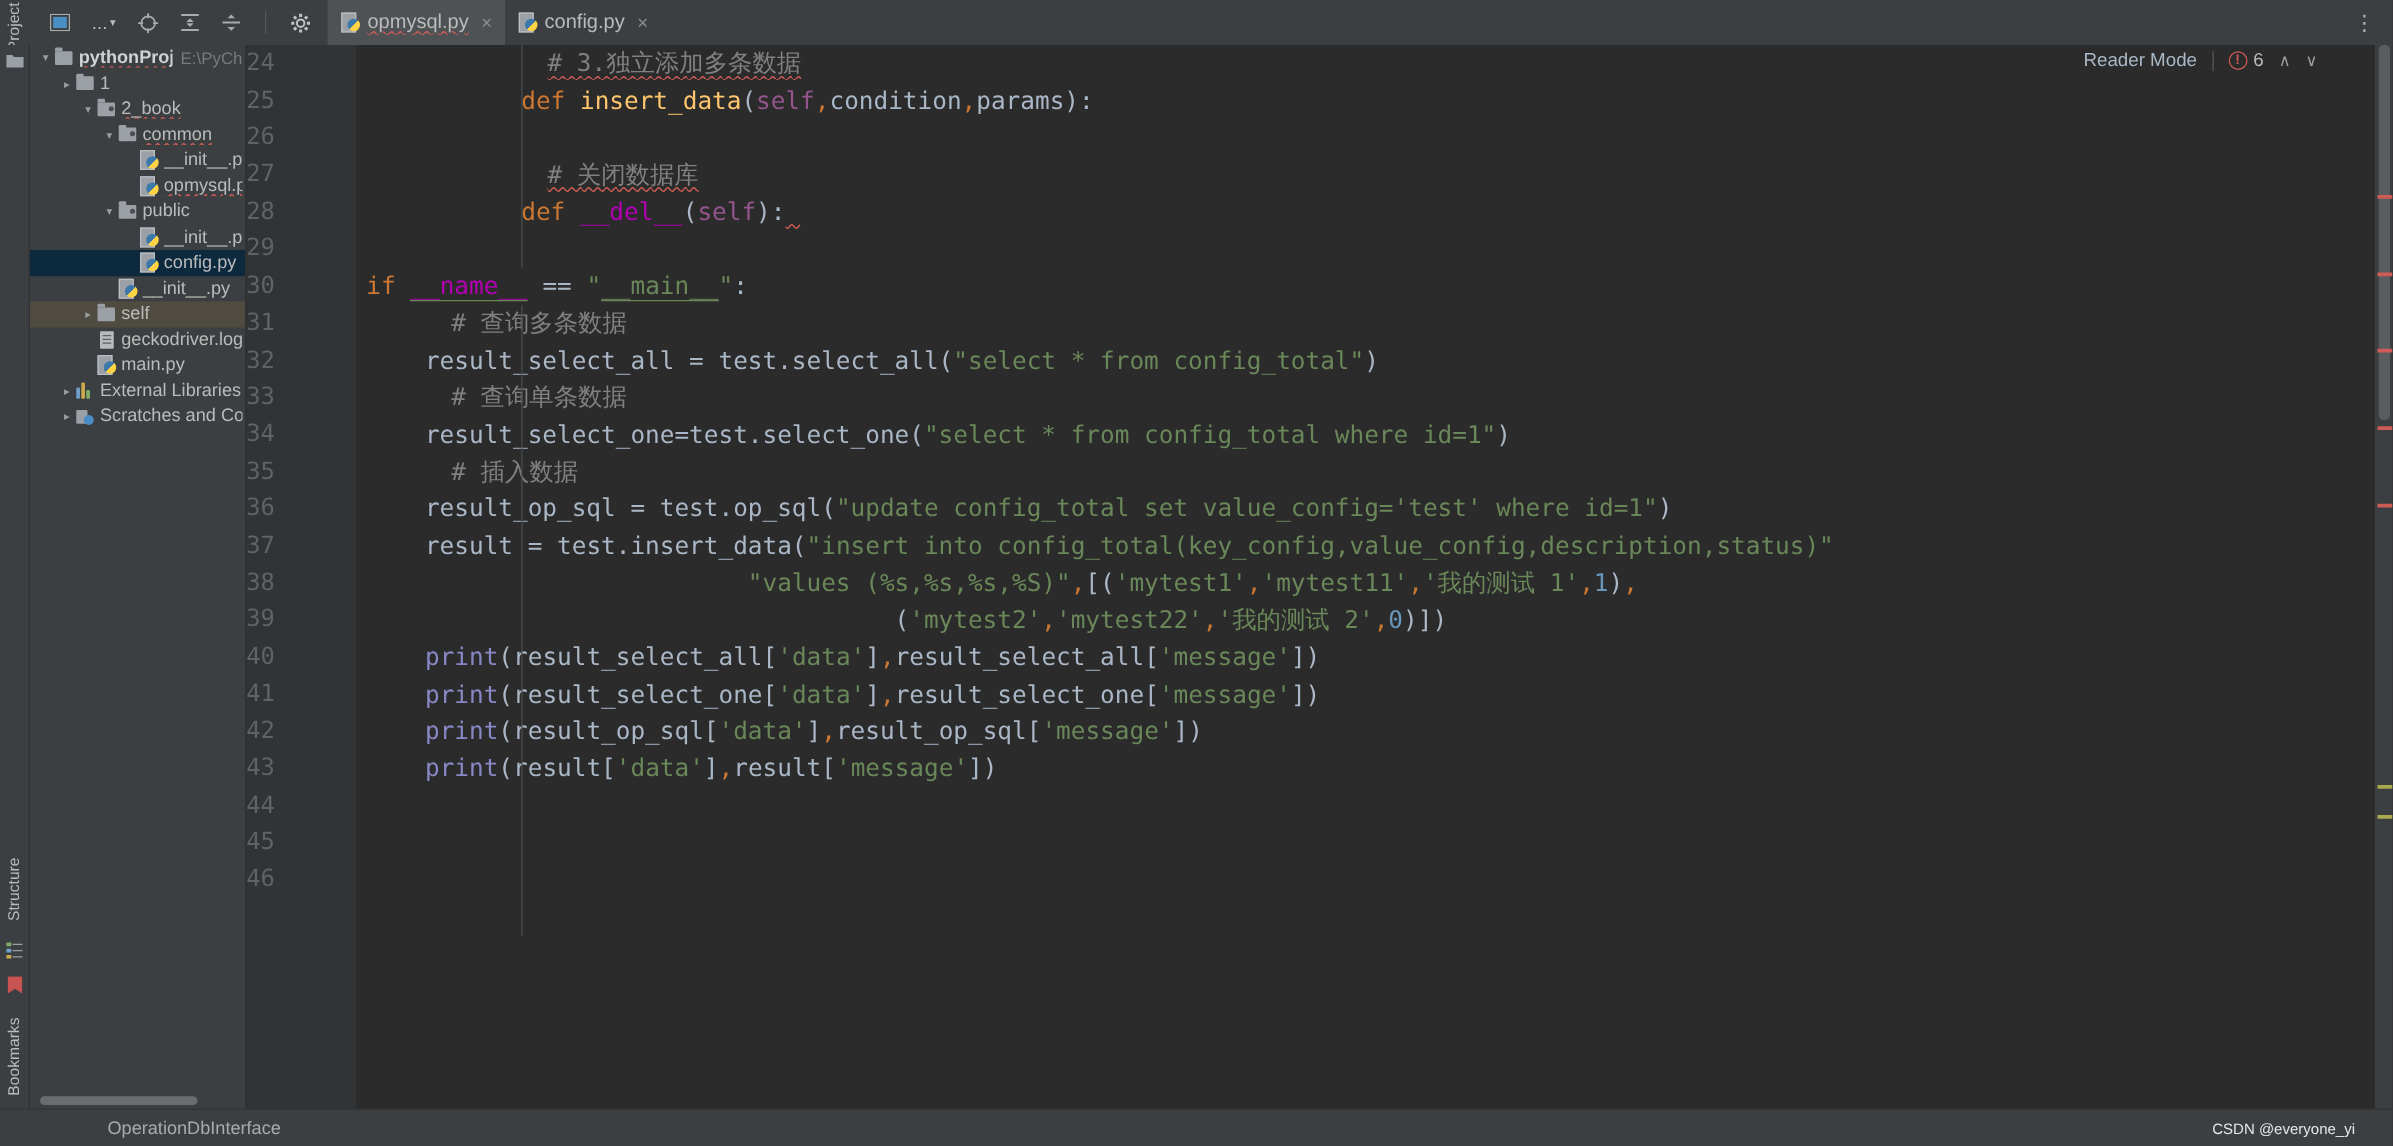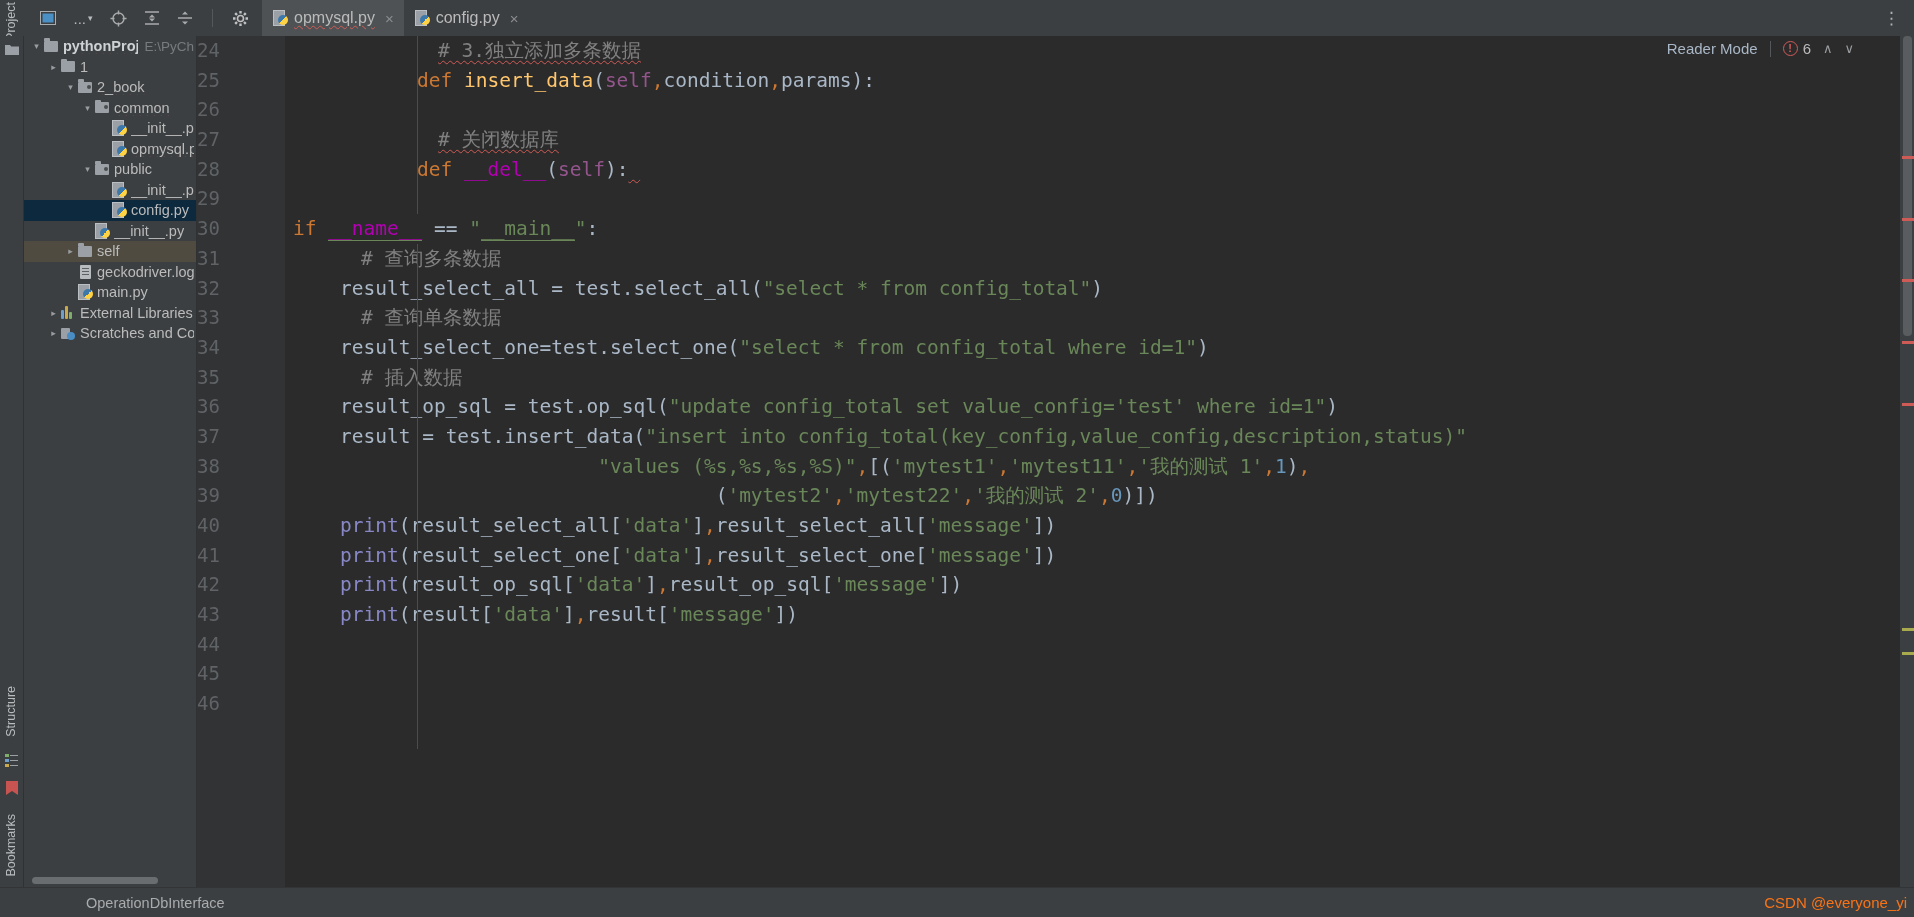--- a/index.html
+++ b/index.html
@@ -261,21 +261,21 @@
     height: 30px; flex: 0 0 30px;
     background: #3c3f41;
     display: flex; align-items: center;
     color: #a9abad; font-size: 14.5px;
     position: relative;
     border-top: 1px solid #323436;
   }
   .sb-left-rail { width:24px; flex:0 0 24px; height:100%; }
   .sb-breadcrumb { padding-left: 62px; color:#a9abad; }
   .sb-spacer { flex: 1 1 auto; }
-  .watermark { color:#f97316; font-size:15px; padding-right: 7px; }
+  .watermark { color:#e5e5e5; font-size:12px; padding-right: 30px; }
 
   .bm-ico {
     position:absolute; left:6px; bottom:6px; width:12px; height:14px;
     background:#c75450;
     clip-path: polygon(0 0, 100% 0, 100% 100%, 50% 72%, 0 100%);
   }
   .struct-ico { position:absolute; left:5px; width:14px;height:14px;color:#a9abad; }
 </style>
 </head>
 <body>

